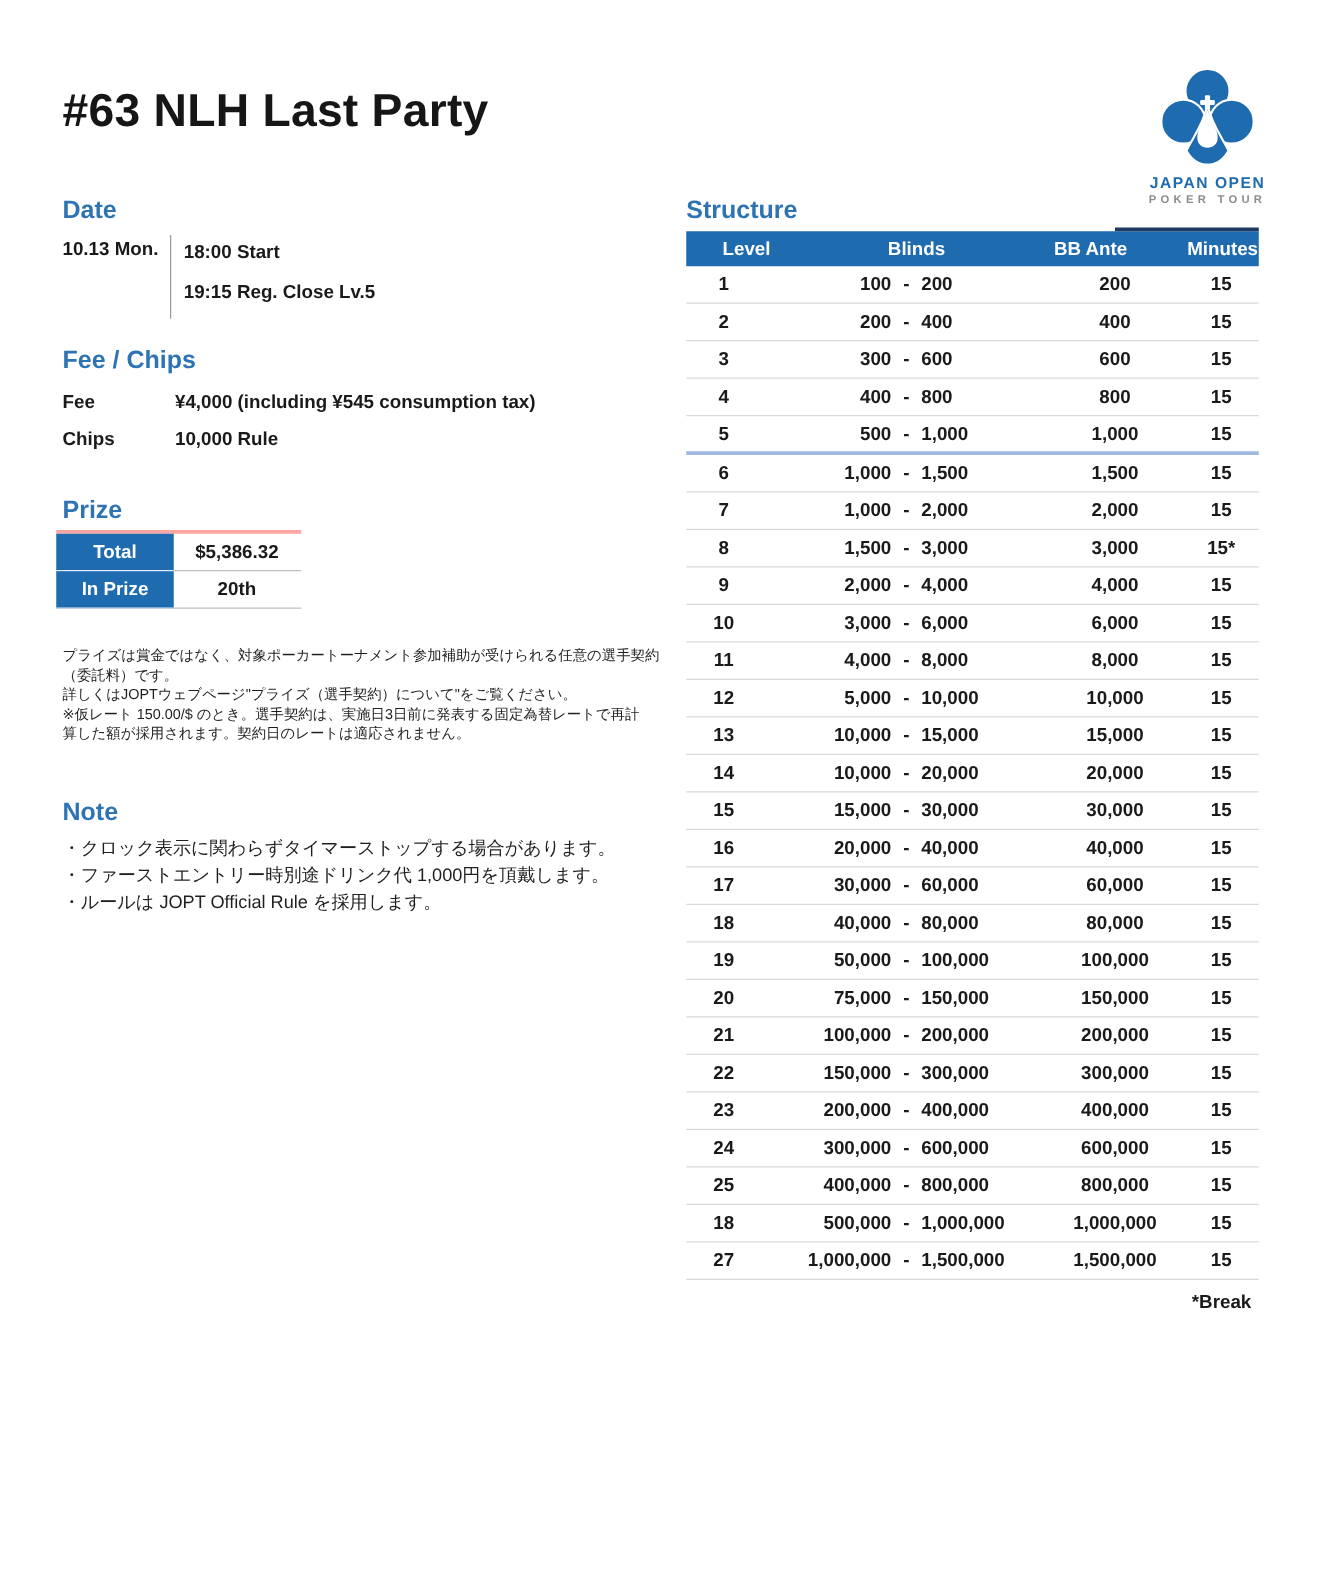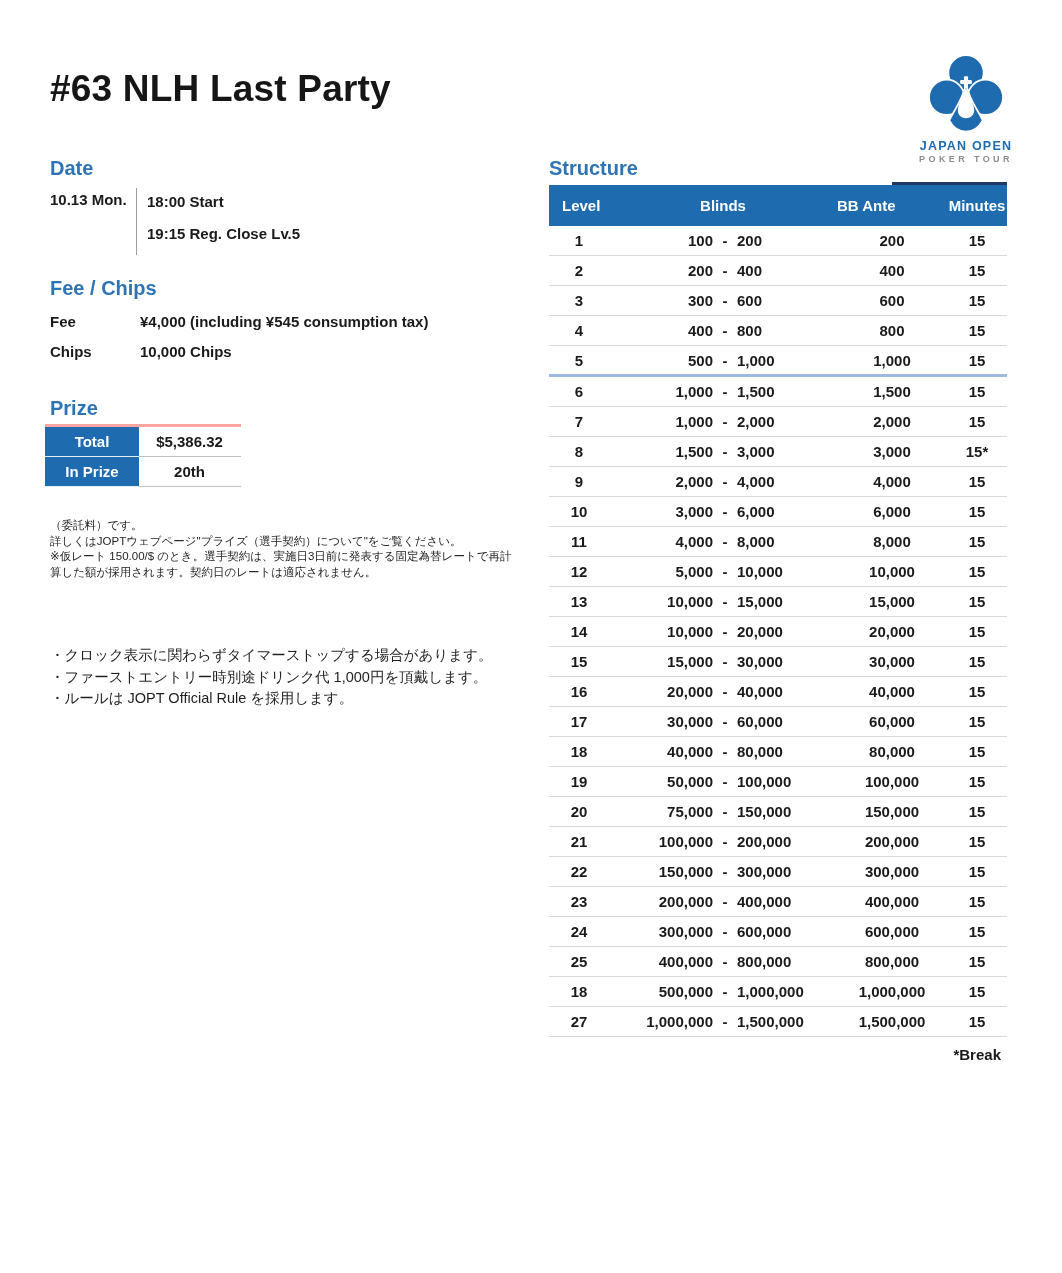--- a/index.html
+++ b/index.html
@@ -58,23 +58,24 @@
   .disc-line { font-size:11.5px; line-height:15.5px; color:#1f1f1f; white-space:nowrap; }
 
   
   .note-sec { left:50px; top:638px; width:470px; }
   .note-items { margin-top:7px; }
   .note-item { font-size:14.5px; line-height:21.5px; color:#1f1f1f; white-space:nowrap; }
 
   
   .struct-sec { left:549px; top:156px; width:458px; }
   .sheader {
-    margin-top:5px; height:41px; display:flex; align-items:center;
+    margin-top:5px; height:28px; display:flex; align-items:center;
     background:#1E6BAF; color:#ffffff; font-size:15px; font-weight:600;
     position:relative;
+    padding-left:16px;
   }
   .sheader .dark-edge { position:absolute; top:-3px; right:0; width:115px; height:3px; background:#1F3864; }
   .h-level { width:60px; padding-left:13px; }
   .h-blinds { width:228px; text-align:center; }
   .h-ante { width:110px; text-align:left; }
   .h-min { width:60px; text-align:center; }
 
   .srows {}
   .srow { display:flex; align-items:center; height:30px; border-bottom:1px solid #D9D9D9;
           font-size:15px; font-weight:600; color:#1a1a1a; }
@@ -121,21 +122,21 @@
 <div class="abs fee-sec">
   <h2 class="sec-h">Fee / Chips</h2>
 
     <div class="kv">
       <div class="k">Fee</div>
       <div class="v">¥4,000 (including ¥545 consumption tax)</div>
     </div>
 
     <div class="kv">
       <div class="k">Chips</div>
-      <div class="v">10,000 Chips</div>
+      <div class="v">10,000 Rule</div>
     </div>
 
 </div>
 
 <div class="abs prize-sec">
   <h2 class="sec-h">Prize</h2>
   <div class="prize-table">
 
       <div class="prow">
         <div class="pcell plabel">Total</div>
@@ -145,32 +146,34 @@
       <div class="prow">
         <div class="pcell plabel">In Prize</div>
         <div class="pcell pvalue">20th</div>
       </div>
 
   </div>
 </div>
 
 <div class="abs disc-sec">
 
+    <div class="disc-line">プライズは賞金ではなく、対象ポーカートーナメント参加補助が受けられる任意の選手契約</div>
 
     <div class="disc-line">（委託料）です。</div>
 
     <div class="disc-line">詳しくはJOPTウェブページ"プライズ（選手契約）について"をご覧ください。</div>
 
     <div class="disc-line">※仮レート 150.00/$ のとき。選手契約は、実施日3日前に発表する固定為替レートで再計</div>
 
     <div class="disc-line">算した額が採用されます。契約日のレートは適応されません。</div>
 
 </div>
 
 <div class="abs note-sec">
+  <h2 class="sec-h">Note</h2>
   <div class="note-items">
 
       <div class="note-item">・クロック表示に関わらずタイマーストップする場合があります。</div>
 
       <div class="note-item">・ファーストエントリー時別途ドリンク代 1,000円を頂戴します。</div>
 
       <div class="note-item">・ルールは JOPT Official Rule を採用します。</div>
 
   </div>
 </div>

